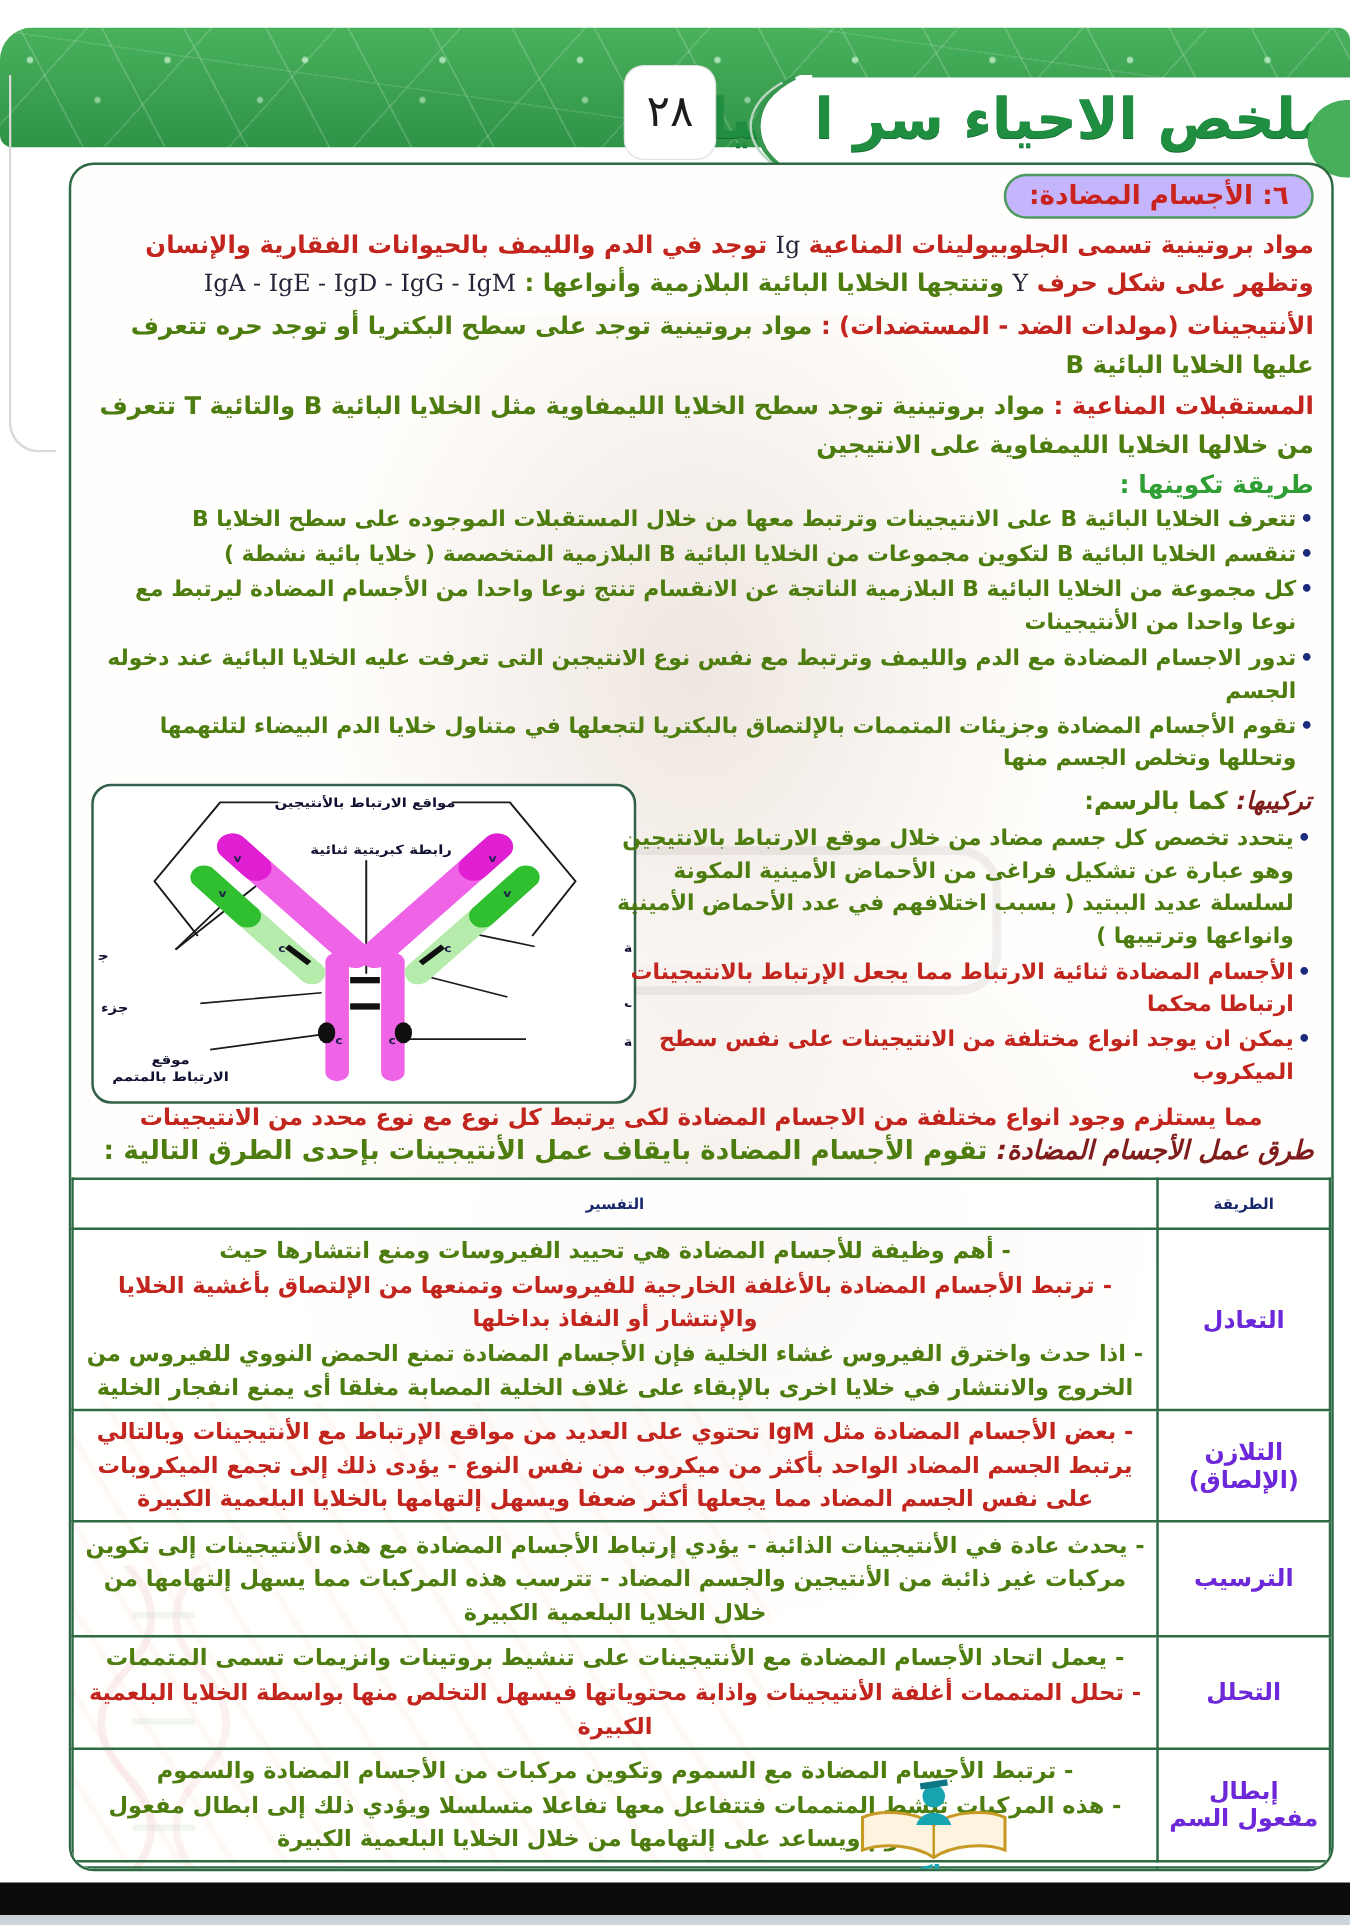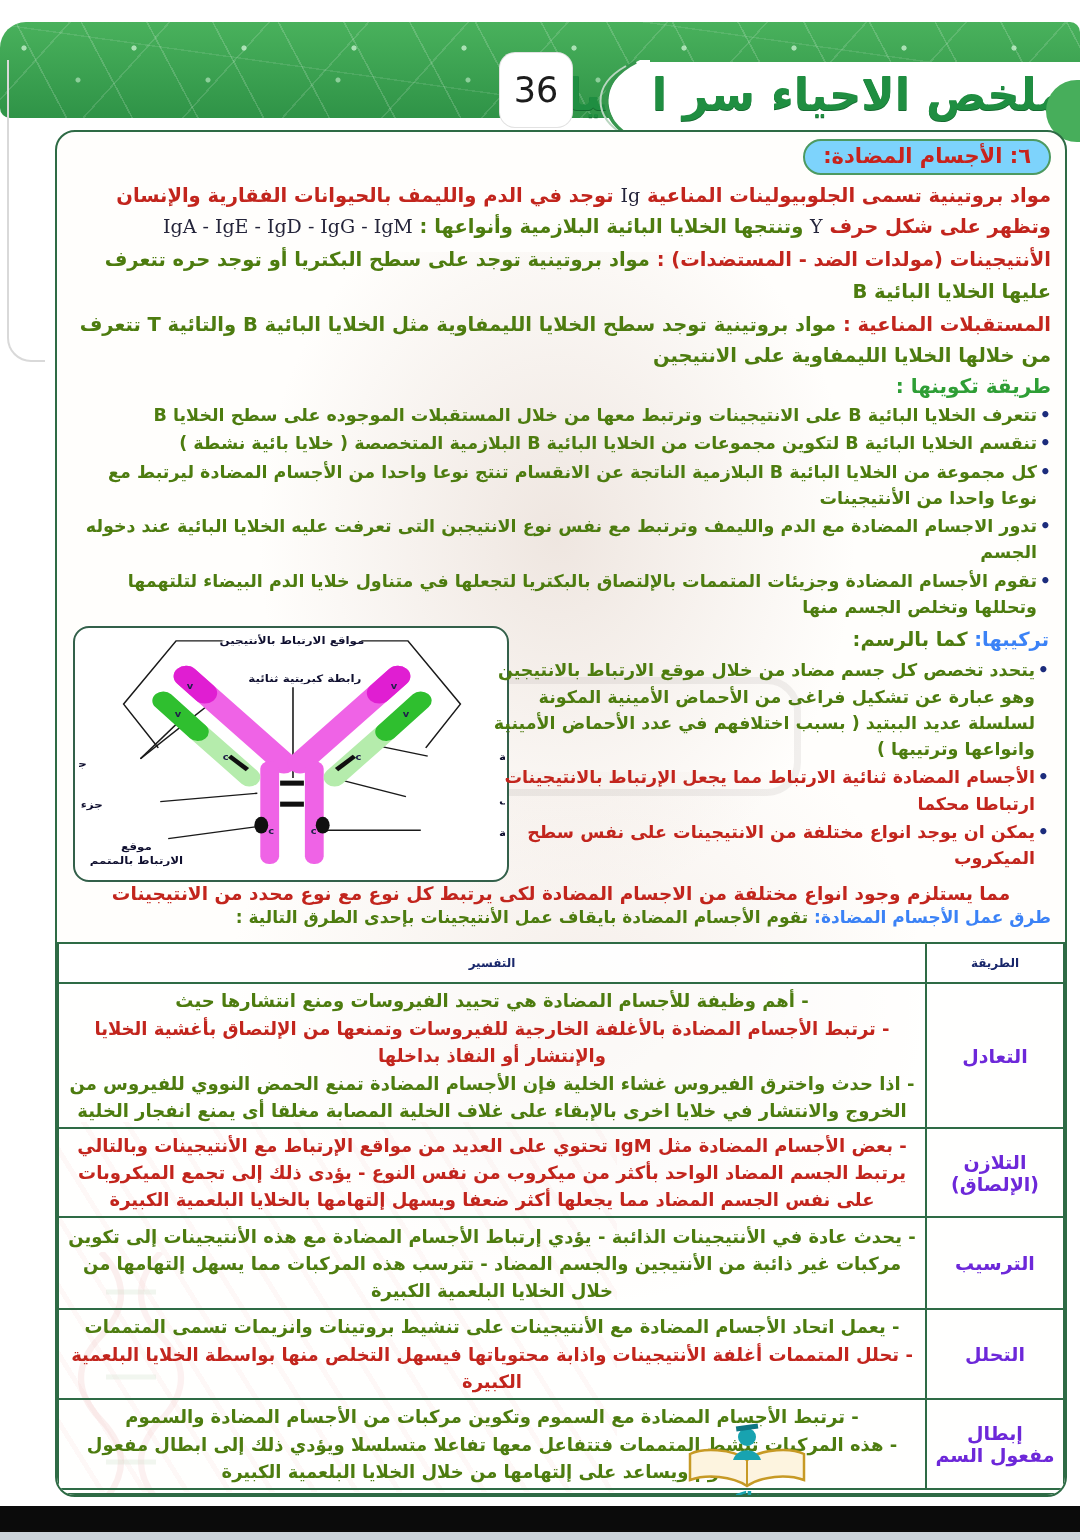--- a/index.html
+++ b/index.html
@@ -36,39 +36,39 @@
     background:radial-gradient(ellipse at 50% 42%, rgba(214,194,182,.40), rgba(214,194,182,0) 66%);}
   .face2{left:140px;top:640px;width:760px;height:560px;
     background:radial-gradient(ellipse at 50% 40%, rgba(224,206,196,.32), rgba(224,206,196,0) 65%);}
   .glasses{left:290px;top:545px;width:440px;height:105px;border:7px solid rgba(115,104,104,.10);border-radius:34px;}
   .streaks{left:0;top:990px;width:560px;height:370px;
     background:repeating-linear-gradient(58deg, rgba(226,122,122,.11) 0 5px, transparent 5px 36px);}
   .dna{left:4px;top:1120px;opacity:.9;}
   .flow{position:relative;z-index:1;display:flex;flex-direction:column;height:100%;
         padding:5px 14px 0;box-sizing:border-box;}
   
-  .pill{align-self:flex-start;background:#7dd3fc;border:2px solid #4d9a61;border-radius:18px;
+  .pill{align-self:flex-start;background:#c4b5fd;border:2px solid #4d9a61;border-radius:18px;
     padding:3px 18px 5px;margin:2px 0 4px;}
   .pill span{color:#c8231c;font-size:21px;font-weight:bold;}
   .para{margin:1px 0;font-size:19.5px;line-height:1.6;font-weight:bold;color:#1c2c7c;text-align:right;}
   .red{color:#c2251d;}
   .blue{color:#4d7c0f;}
   .latin{font-family:"DejaVu Serif",serif;color:#24243a;font-weight:normal;font-size:19px;}
   .glabel{color:#2e9e35;font-size:20px;font-weight:bold;margin:2px 0;}
-  .glabel-inline{color:#3b82f6;font-weight:bold;}
+  .glabel-inline{color:#7f1d1d;font-weight:bold;font-style:italic;}
   .bullets{margin:0;}
   .bullet{font-size:17.5px;line-height:1.5;font-weight:bold;margin:2px 0;padding-right:14px;position:relative;}
   .bullet::before{content:"•";position:absolute;right:0;top:0;color:#1c2c7c;}
   .structure-row{display:flex;align-items:flex-start;margin-top:2px;}
   .structure-text{flex:1;min-width:0;padding-right:2px;}
   .structure-text .bullet{text-align:right;}
   .diagram{flex:none;width:436px;margin:2px -22px 0 2px;background:#fff;
     border:2.5px solid #33604a;border-radius:16px;box-sizing:border-box;padding:2px;}
   .cont-red{text-align:center;color:#c2251d;font-size:18.5px;font-weight:bold;margin:1px 0;}
-  .methods-line{font-size:17px;font-weight:bold;margin:2px 0 4px;color:#1c2c7c;}
+  .methods-line{font-size:21px;font-weight:bold;margin:2px 0 4px;color:#1c2c7c;}
   
   table.methods{width:calc(100% + 28px);margin:4px -14px 0;border-collapse:collapse;margin-top:auto;
     border:2.5px solid #2e6b45;border-bottom:7px double #2e6b45;background:rgba(255,255,255,.55);}
   table.methods th{border:2px solid #2e6b45;height:36px;font-size:12px;color:#19276b;background:rgba(255,255,255,.8);}
   table.methods td{border:2px solid #2e6b45;padding:2px 8px;vertical-align:middle;}
   td.expl{text-align:center;font-size:18px;line-height:1.5;font-weight:bold;}
   td.method{width:120px;text-align:center;font-size:19px;font-weight:bold;color:#6d28d9;}
   .line{margin:1px 0;}
   
   .dlabel{font-size:12px;font-weight:bold;fill:#101030;}
@@ -89,21 +89,21 @@
       <div class="title">ملخص الاحياء سر الحياة</div>
     </div>
     <svg class="arc-svg" viewBox="0 0 72 82">
       <path d="M62,0 L72,0 L72,82 L62,82 C20,62 20,20 62,0 Z" fill="#ffffff"></path>
       <path d="M58,2 C18,22 18,60 58,80" fill="none" stroke="#37974e" stroke-width="3.5"></path>
       <path d="M48,6 C14,25 14,57 48,76" fill="none" stroke="#b9d6c0" stroke-width="2"></path>
     </svg>
     <div class="corner-blob"></div>
   </div>
   <div class="page-capsule">
-    <span>36</span>
+    <span>٢٨</span>
   </div>
   <div class="left-frame"></div>
 
   <div class="content">
     <div class="wm face1"></div>
     <div class="wm face2"></div>
     <div class="wm glasses"></div>
     <div class="wm streaks"></div>
     <svg class="wm dna" width="150" height="340" viewBox="0 0 150 340">
       <path d="M40,0 q40,42 0,84 q-40,42 0,84 q40,42 0,84 q-40,42 0,84" fill="none" stroke="rgba(208,80,80,.22)" stroke-width="6"></path>

